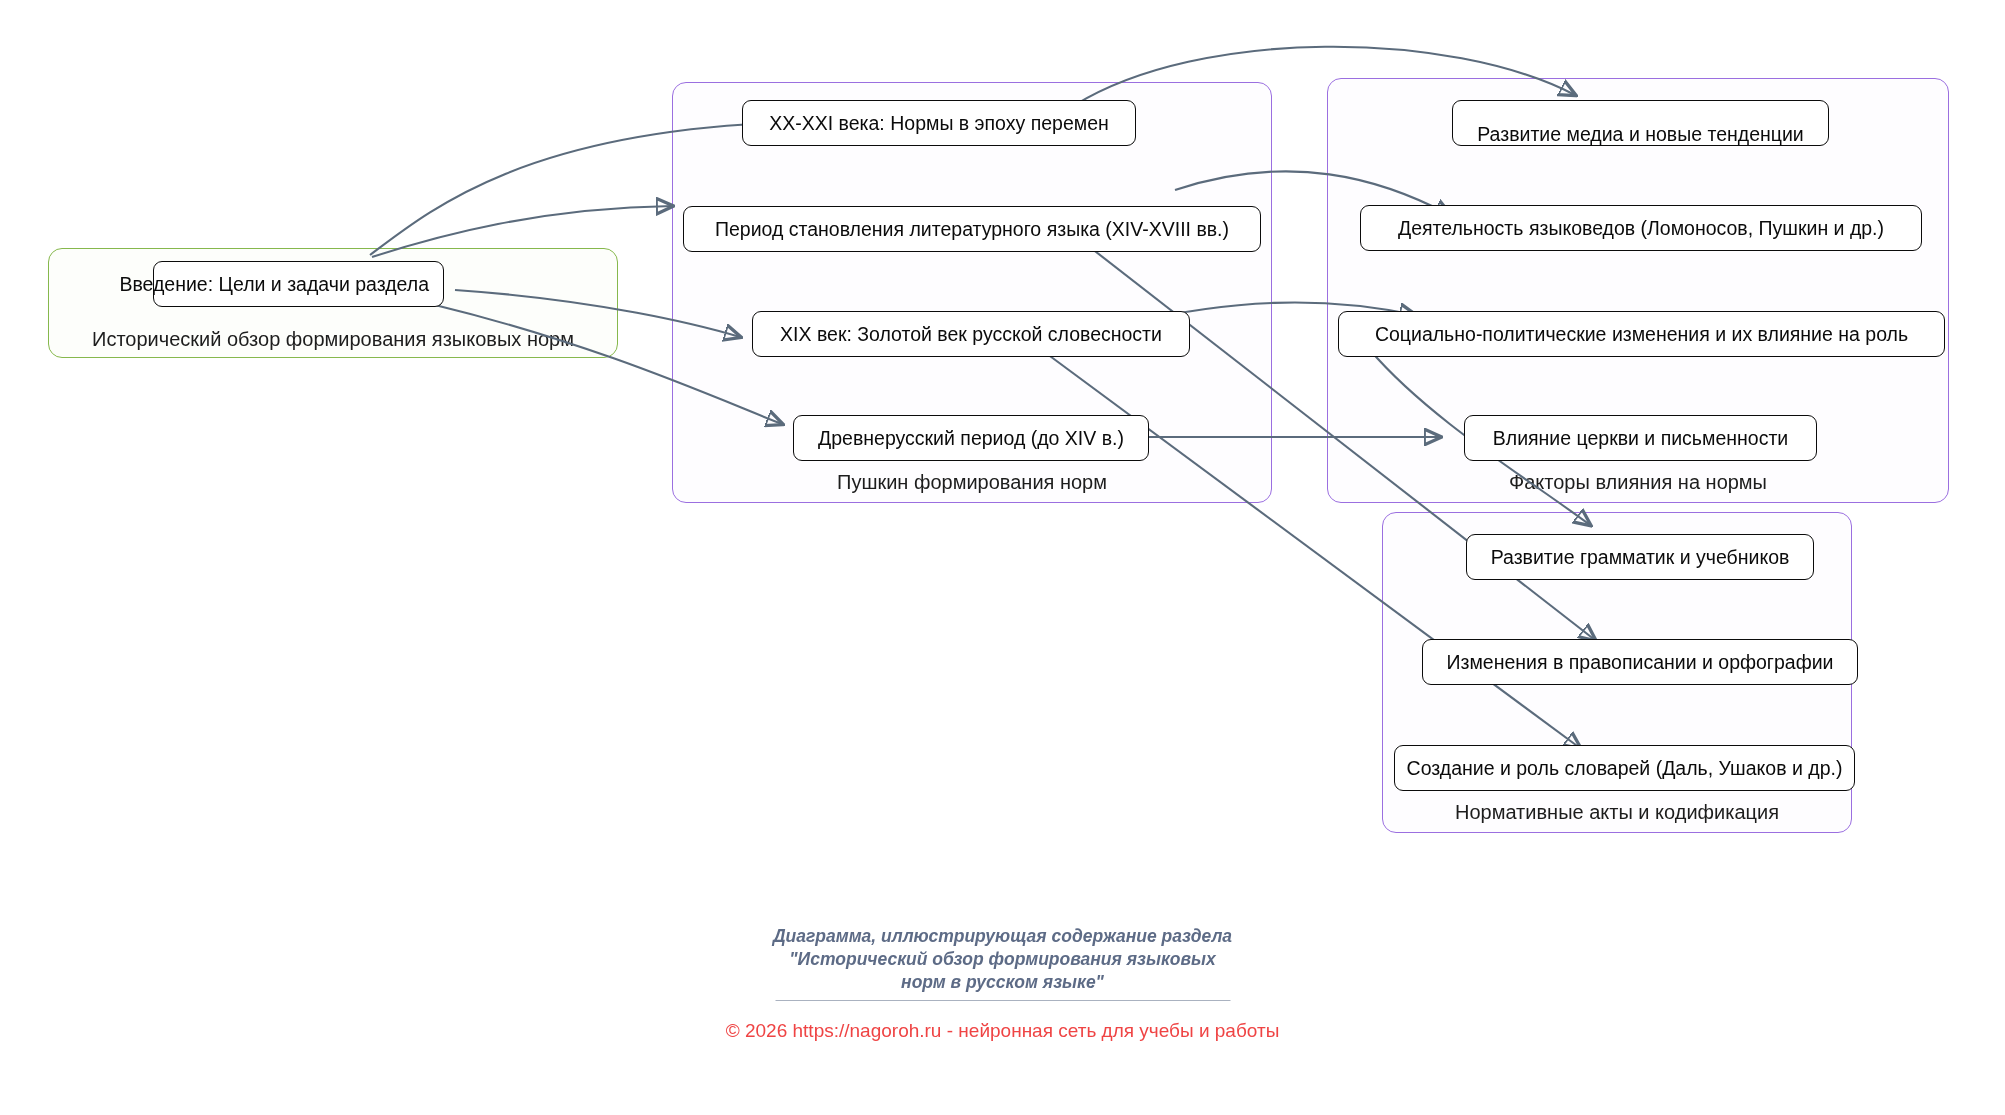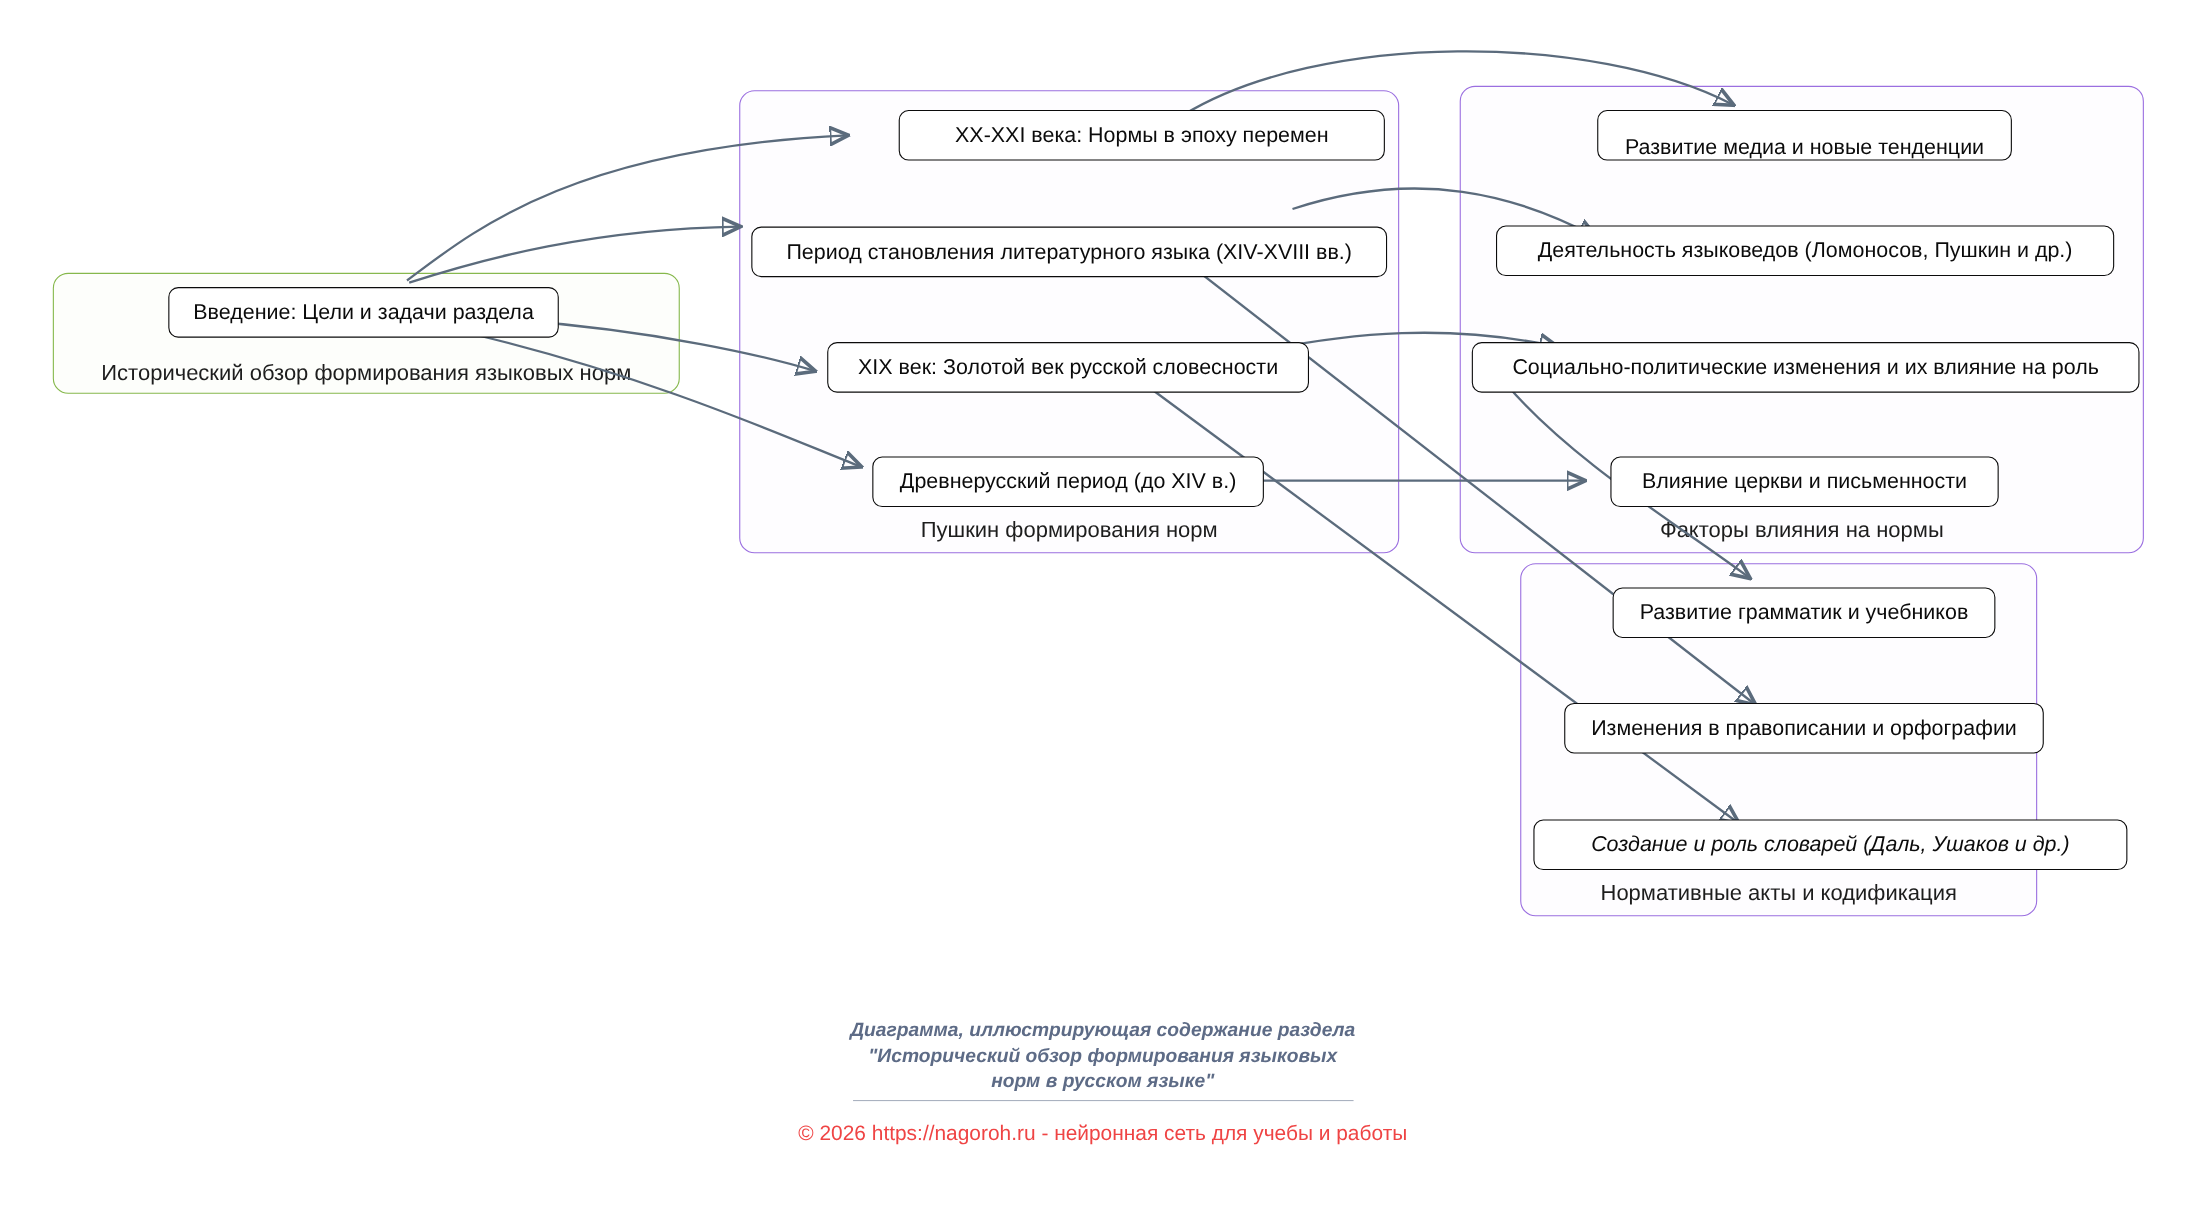--- a/index.html
+++ b/index.html
@@ -142,28 +142,28 @@
     <path d="M 1055,220 L 1595,640" marker-end="url(#arrow)"></path>
 
     <path d="M 1035,345 L 1580,748" marker-end="url(#arrow)"></path>
 
     <path d="M 1370,350 C 1430,420 1530,480 1590,525" marker-end="url(#arrow)"></path>
   </svg>
 
   <div class="subgraph intro" style="left:48px; top:248px; width:570px; height:110px;">
     <div class="subgraph-label">Исторический обзор формирования языковых норм</div>
   </div>
-  <div class="node" style="left:153px; top:261px; width:355px; height:46px;">
+  <div class="node" style="left:153px; top:261px; width:291px; height:46px;justify-content:flex-end;">
     <span>Введение: Цели и задачи раздела</span>
   </div>
 
   <div class="subgraph" style="left:672px; top:82px; width:600px; height:421px;">
     <div class="subgraph-label">Пушкин формирования норм</div>
   </div>
-  <div class="node" style="left:817px; top:100px; width:442px; height:46px;">
+  <div class="node" style="left:742px; top:100px; width:394px; height:46px;">
     <span>XX-XXI века: Нормы в эпоху перемен</span>
   </div>
   <div class="node" style="left:683px; top:206px; width:578px; height:46px;">
     <span>Период становления литературного языка (XIV-XVIII вв.)</span>
   </div>
   <div class="node" style="left:752px; top:311px; width:438px; height:46px;">
     <span>XIX век: Золотой век русской словесности</span>
   </div>
   <div class="node" style="left:793px; top:415px; width:356px; height:46px;">
     <span>Древнерусский период (до XIV в.)</span>
@@ -187,21 +187,21 @@
 
   <div class="subgraph" style="left:1382px; top:512px; width:470px; height:321px;">
     <div class="subgraph-label">Нормативные акты и кодификация</div>
   </div>
   <div class="node" style="left:1466px; top:534px; width:348px; height:46px;">
     <span>Развитие грамматик и учебников</span>
   </div>
   <div class="node" style="left:1422px; top:639px; width:436px; height:46px;">
     <span>Изменения в правописании и орфографии</span>
   </div>
-  <div class="node" style="left:1394px; top:745px; width:540px; height:46px;font-style:italic;">
+  <div class="node" style="left:1394px; top:745px; width:461px; height:46px;">
     <span>Создание и роль словарей (Даль, Ушаков и др.)</span>
   </div>
 
   <div class="caption caption-title" style="position:absolute;">
     <div>Диаграмма, иллюстрирующая содержание раздела</div>
     <div>"Исторический обзор формирования языковых</div>
     <div>норм в русском языке"</div>
   </div>
   <div class="caption-rule"></div>
   <div class="caption caption-credit">© 2026 https://nagoroh.ru - нейронная сеть для учебы и работы</div>

